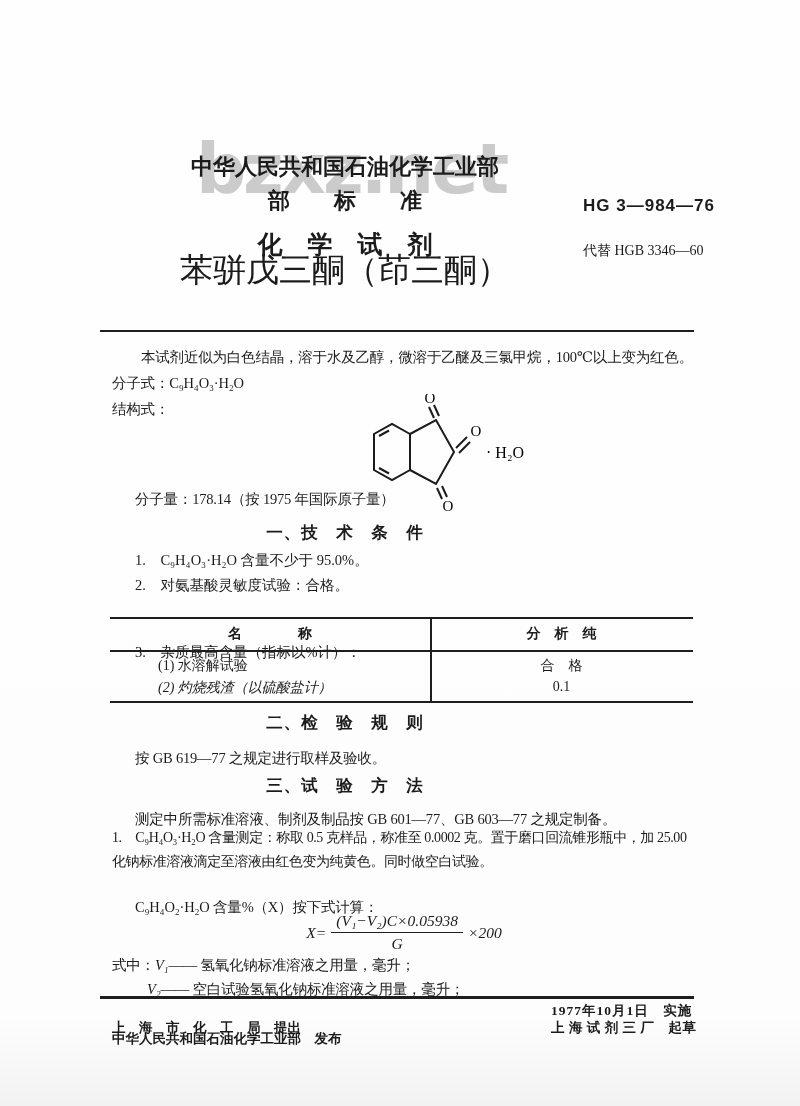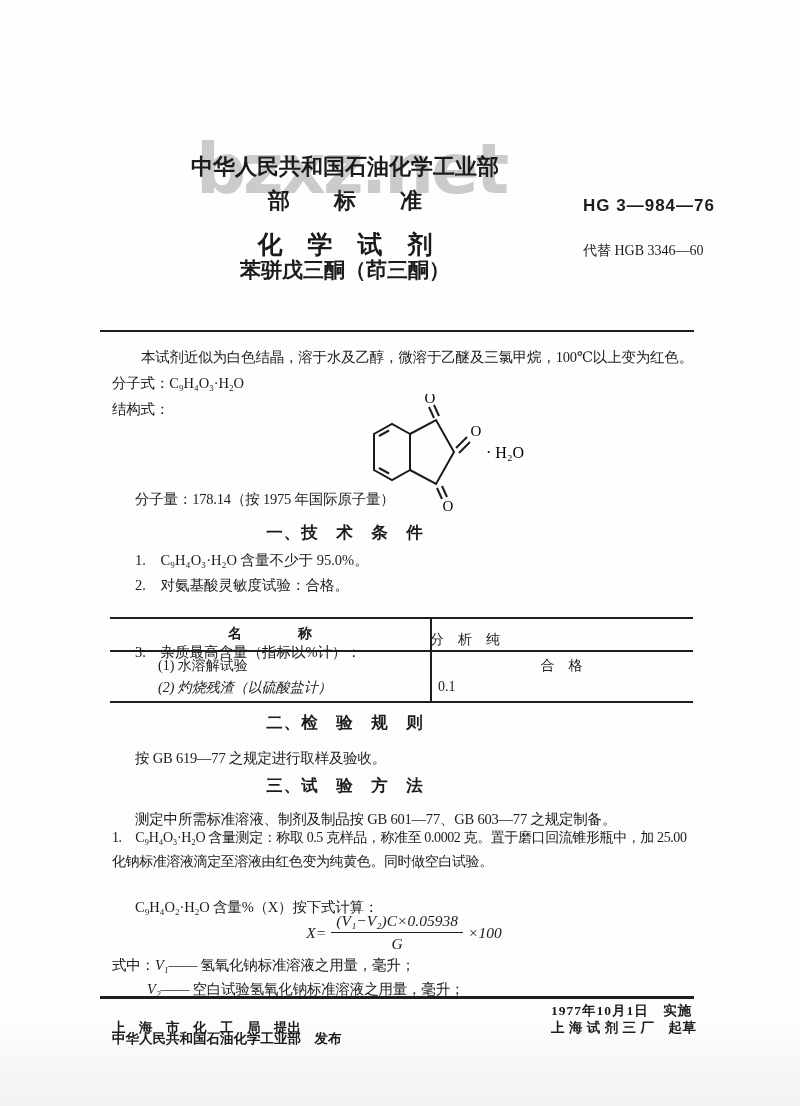--- a/index.html
+++ b/index.html
@@ -12,43 +12,43 @@
              font-weight:700;font-size:70px;letter-spacing:-3px;
              color:#cbcbcb;z-index:0;user-select:none;}
   .z{position:absolute;z-index:2;}
   .ctr{left:120px;width:450px;text-align:center;}
   .hdr-org{top:152px;font-size:22px;font-weight:700;}
   .hdr-sub{top:186px;font-size:22px;font-weight:700;}
   .hdr-no{left:583px;top:196px;font-size:17px;font-weight:700;
           font-family:"Liberation Sans","DejaVu Sans",sans-serif;letter-spacing:1px;}
   .hdr-title{top:228px;font-size:25px;font-weight:700;}
   .hdr-repl{left:583px;top:242px;font-size:14px;}
-  .hdr-subtitle{top:256px;font-size:21px;font-weight:700;}
+  .hdr-subtitle{top:248px;font-size:33px;font-weight:400;}
   .rule{position:absolute;left:100px;width:594px;background:#1e1e1e;z-index:2;}
   .rule1{top:330px;height:2px;}
   .rule2{top:996px;height:3px;}
   .body-txt{font-size:14.5px;line-height:26px;letter-spacing:-0.2px;white-space:nowrap;}
   .intro{left:112px;top:344px;width:584px;}
   .indent{text-indent:2em;}
   .molw{left:135px;top:486px;}
   .sec-h{font-size:16.5px;font-weight:700;letter-spacing:1px;}
   .h1{top:522px;}  .h2{top:712px;}  .h3{top:775px;}
   .item{left:135px;font-size:14.5px;white-space:nowrap;}
   .it1{top:551px;} .it2{top:576px;} .it3{top:599px;margin-top:44px;}
   .tbl{left:110px;top:617px;width:583px;height:82px;
        border-top:2px solid #1e1e1e;border-bottom:2px solid #1e1e1e;}
   .tbl .vline{position:absolute;left:320px;top:0;width:1.5px;height:100%;background:#1e1e1e;}
   .tbl .hsep{position:absolute;left:0;top:31px;width:100%;height:1.5px;background:#1e1e1e;}
   .tbl .cell{position:absolute;font-size:14px;white-space:nowrap;}
   .tbl .c1h{left:0;top:6px;width:320px;text-align:center;font-weight:700;}
-  .tbl .c2h{left:320px;top:12px;width:263px;text-align:left;font-weight:400;}
+  .tbl .c2h{left:320px;top:6px;width:263px;text-align:center;font-weight:700;}
   .tbl .r1n{left:48px;top:38px;}
   .tbl .r1v{left:320px;top:38px;width:263px;text-align:center;}
   .tbl .r2n{left:48px;top:60px;font-style:italic;}
-  .tbl .r2v{left:320px;top:60px;width:263px;text-align:left;margin-left:8px;}
+  .tbl .r2v{left:320px;top:60px;width:263px;text-align:center;}
   .s2body{left:135px;top:745px;}
   .s3intro{left:135px;top:806px;}
   .para1{left:112px;top:826px;width:584px;font-size:14px;line-height:24px;
          letter-spacing:-0.4px;white-space:nowrap;}
   .calc-intro{left:135px;top:894px;}
   .formula{left:112px;top:912px;width:584px;display:flex;justify-content:center;
            align-items:center;font-style:italic;font-size:15.5px;}
   .frac{display:inline-flex;flex-direction:column;align-items:center;margin:0 5px;}
   .frac .num{padding:0 5px 2px;border-bottom:1.5px solid #1e1e1e;}
   .frac .den{padding-top:2px;}
@@ -142,21 +142,21 @@
 
   <div class="z calc-intro body-txt">C₉H₄O₂·H₂O 含量%（X）按下式计算：</div>
 
   <div class="z formula">
     <span>X</span>
       <span>=</span>
       <span class="frac">
         <span class="num">(V₁−V₂)C×0.05938</span>
         <span class="den">G</span>
       </span>
-      <span>×100</span>
+      <span>×200</span>
   </div>
 
   <div class="z where1 body-txt">
     <span>式中：</span><span class="vsym">V₁</span><span>—— 氢氧化钠标准溶液之用量，毫升；</span>
   </div>
   <div class="z where2 body-txt">
     <span class="vsym">V₂</span><span>—— 空白试验氢氧化钠标准溶液之用量，毫升；</span>
   </div>
 
   <div class="rule rule2"></div>

